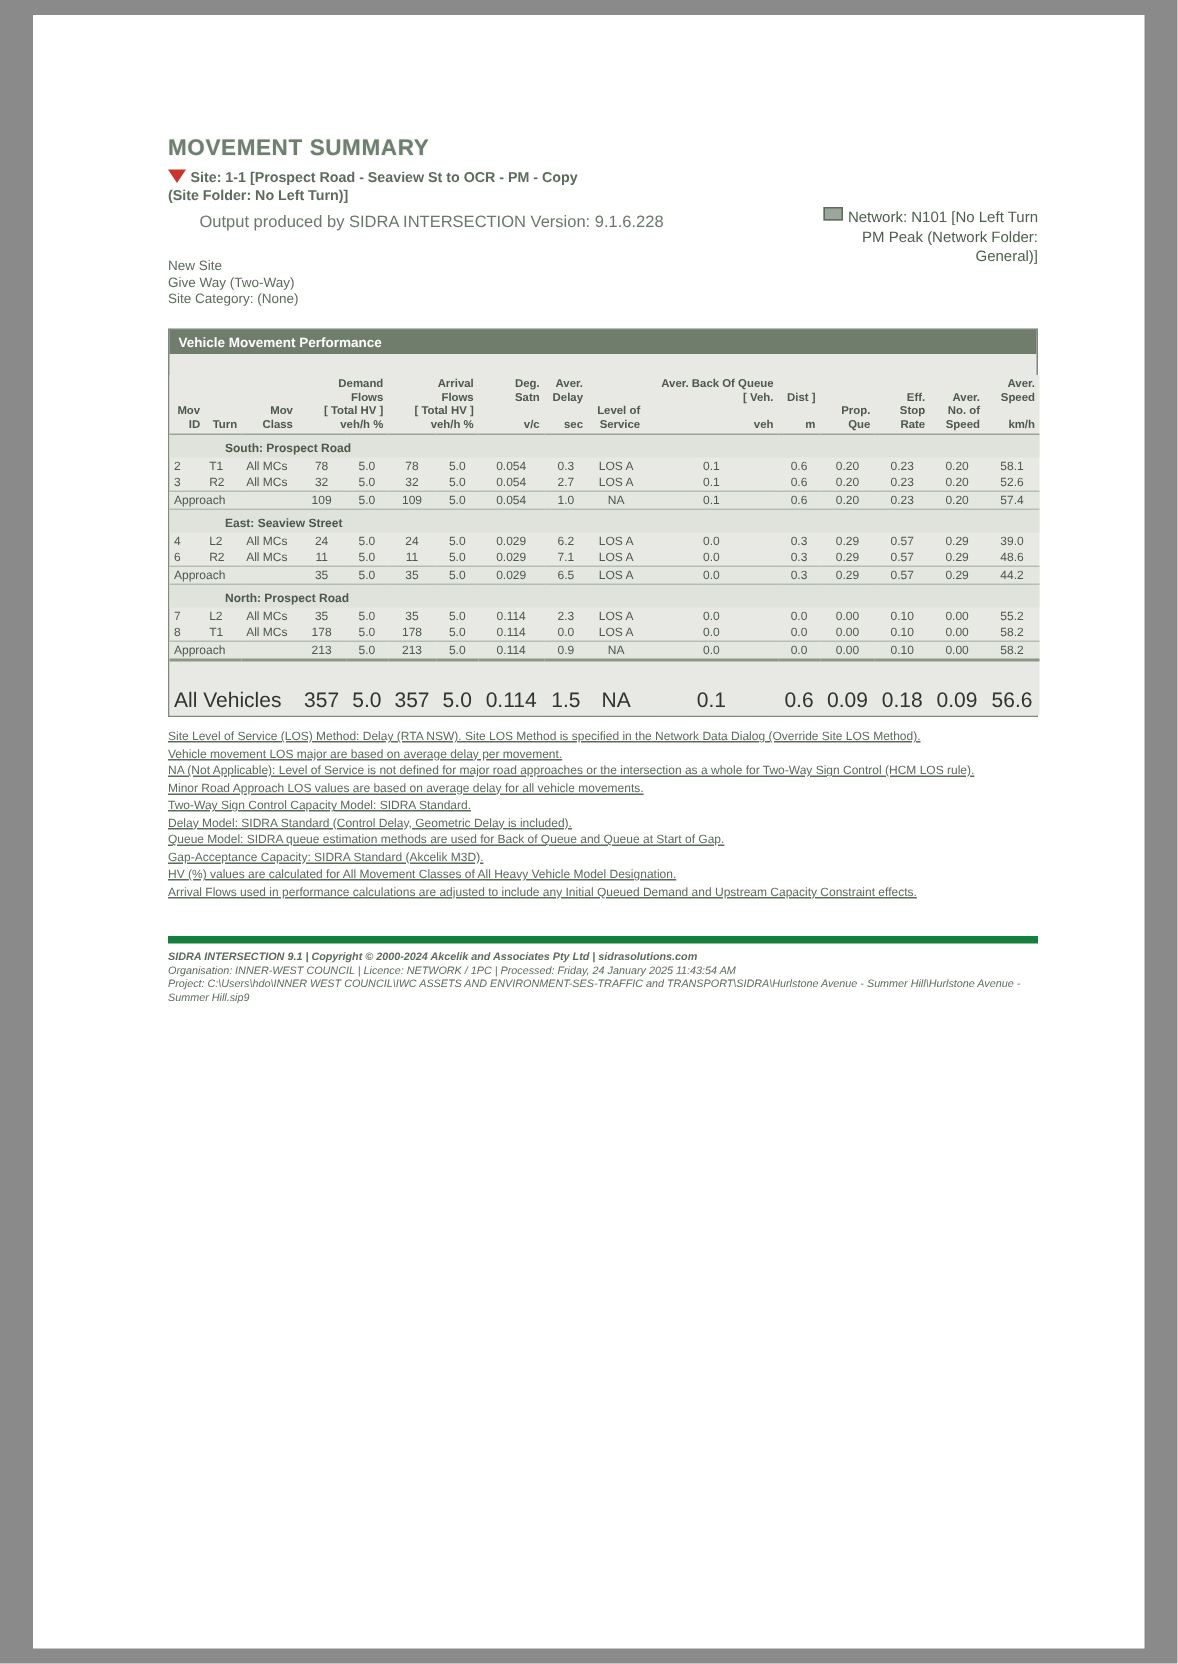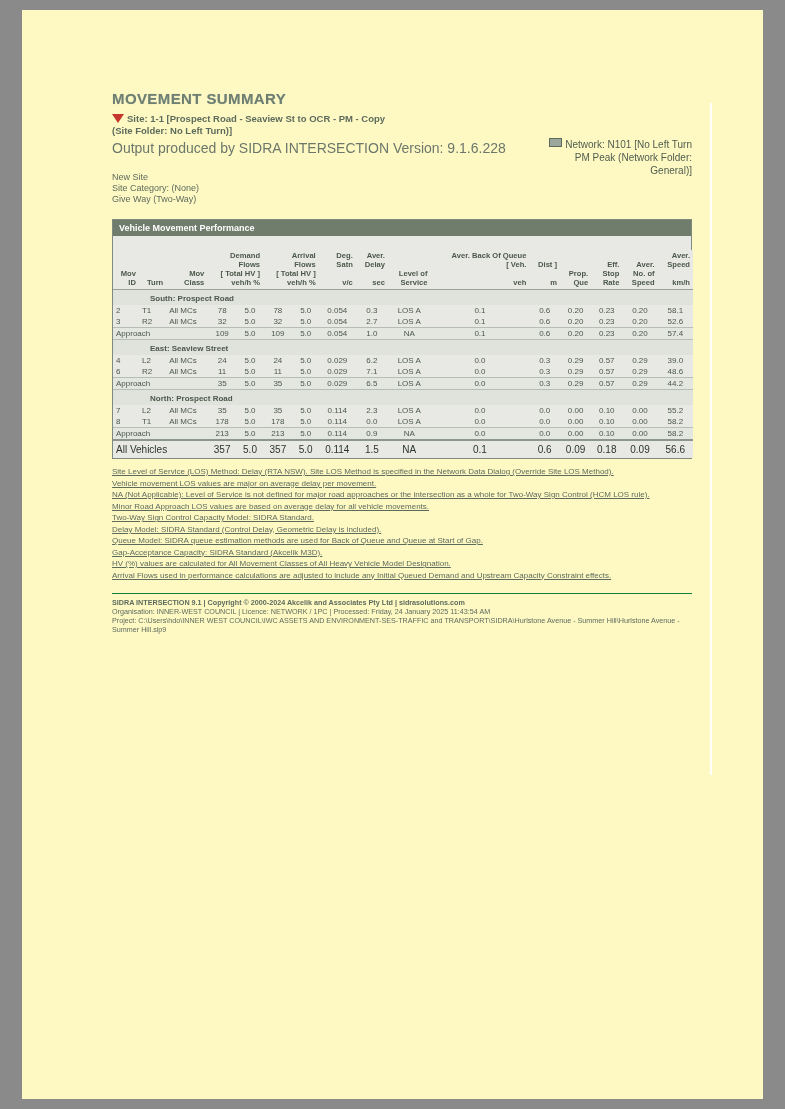--- a/index.html
+++ b/index.html
@@ -7,21 +7,21 @@
     width:785px;height:1109px;
     background:#8a8a8a;
     font-family:"Liberation Sans", sans-serif;
     position:relative;
     overflow:hidden;
   }
   .page{
     position:absolute;
     left:22px;top:10px;
     width:741px;height:1089px;
-    background:#fef9c3;
+    background:#ffffff;
   }
   .sheet{
     position:absolute;
     left:90px;top:80px;
     width:580px;
     color:#4e5b4e;
   }
   .vline{
     position:absolute;
     left:688px;top:93px;
@@ -46,24 +46,25 @@
   .tri{
     display:inline-block;
     width:0;height:0;
     border-left:6px solid transparent;
     border-right:6px solid transparent;
     border-top:9px solid #c6362c;
     vertical-align:-1px;
     margin-right:3px;
   }
   .output-line{
-    font-size:14px;
+    font-size:11px;
     color:#6b776b;
     margin-top:6px;
     line-height:11px;
+    margin-left:21px;
   }
   .netblock{
     position:absolute;
     right:0;top:48px;
     width:260px;
     text-align:right;
     font-size:10px;
     font-weight:normal;
     color:#4f5d4f;
     line-height:13px;
@@ -127,42 +128,43 @@
     background:#e0e2dc;
     padding-left:37px;
   }
   tr.approach td{
     border-top:1px solid #b6bdb4;
     border-bottom:1px solid #b6bdb4;
     background:#e4e6e0;
   }
   tr.allveh td{
     border-top:2px solid #8c968b;
-    font-size:10px;
+    font-size:14px;
     color:#2e342e;
-    padding-top:3px;
+    padding-top:17px;
     padding-bottom:3px;
     margin-top:44px;
   }
   .notes{
     margin-top:8px;
     font-size:8px;
     line-height:10.5px;
     color:#5d6b5d;
     width:580px;
   }
   .notes div{margin-bottom:1px;text-decoration:underline;}
   .footer{
-    margin-top:12px;
-    border-top:1px solid #15803d;
+    margin-top:24px;
+    border-top:5px solid #15803d;
     padding-top:4px;
     font-size:7.2px;
     line-height:9px;
     color:#5d6b5d;
     width:580px;
+    font-style:italic;
   }
   .footer .bold{font-weight:bold;}
 </style>
 </head>
 <body>
 
 <div class="page">
 
   <div class="vline"></div>
 
@@ -178,22 +180,22 @@
     <div class="output-line">Output produced by SIDRA INTERSECTION Version: 9.1.6.228</div>
 
     <div class="netblock">
       <span class="netico"></span><span>Network: N101 [No Left Turn</span><br>
       <span>PM Peak (Network Folder:</span><br>
       <span>General)]</span>
     </div>
 
     <div class="siteinfo">
       <div>New Site</div>
+      <div>Give Way (Two-Way)</div>
       <div>Site Category: (None)</div>
-      <div>Give Way (Two-Way)</div>
     </div>
 
     <div class="tbl-wrap">
       <div class="tbl-title">Vehicle Movement Performance</div>
       <table class="mv">
         <thead>
           <tr>
             <th class="l">
               <span>Mov</span><br>
               <span>ID</span>
@@ -447,21 +449,21 @@
             <td class="num">0.09</td>
             <td class="num">56.6</td>
           </tr>
 
         </tbody>
       </table>
     </div>
 
     <div class="notes">
       <div>Site Level of Service (LOS) Method: Delay (RTA NSW). Site LOS Method is specified in the Network Data Dialog (Override Site LOS Method).</div>
-      <div>Vehicle movement LOS values are major on average delay per movement.</div>
+      <div>Vehicle movement LOS major are based on average delay per movement.</div>
       <div>NA (Not Applicable): Level of Service is not defined for major road approaches or the intersection as a whole for Two-Way Sign Control (HCM LOS rule).</div>
       <div>Minor Road Approach LOS values are based on average delay for all vehicle movements.</div>
       <div>Two-Way Sign Control Capacity Model: SIDRA Standard.</div>
       <div>Delay Model: SIDRA Standard (Control Delay, Geometric Delay is included).</div>
       <div>Queue Model: SIDRA queue estimation methods are used for Back of Queue and Queue at Start of Gap.</div>
       <div>Gap-Acceptance Capacity: SIDRA Standard (Akcelik M3D).</div>
       <div>HV (%) values are calculated for All Movement Classes of All Heavy Vehicle Model Designation.</div>
       <div>Arrival Flows used in performance calculations are adjusted to include any Initial Queued Demand and Upstream Capacity Constraint effects.</div>
     </div>
 

